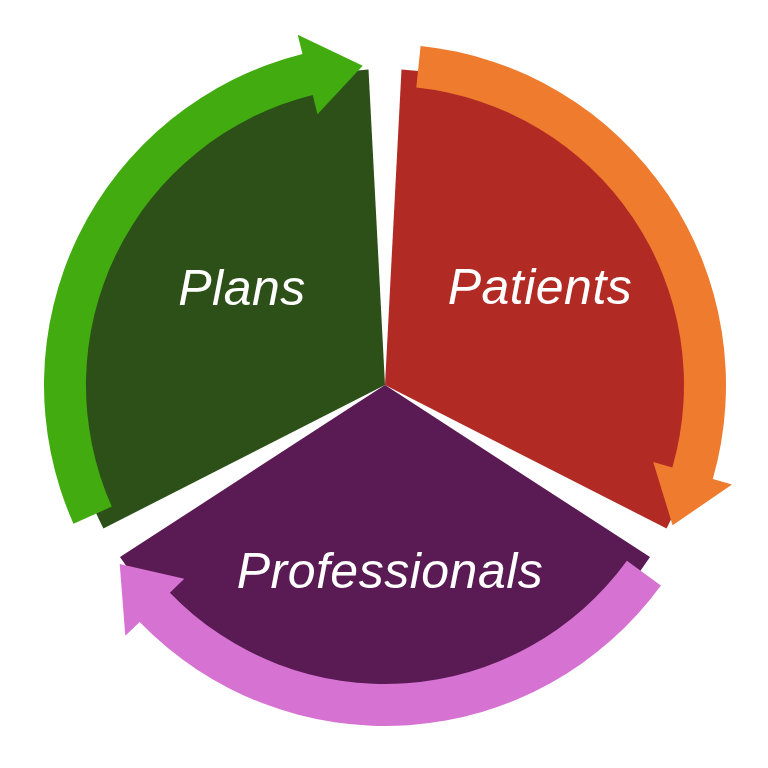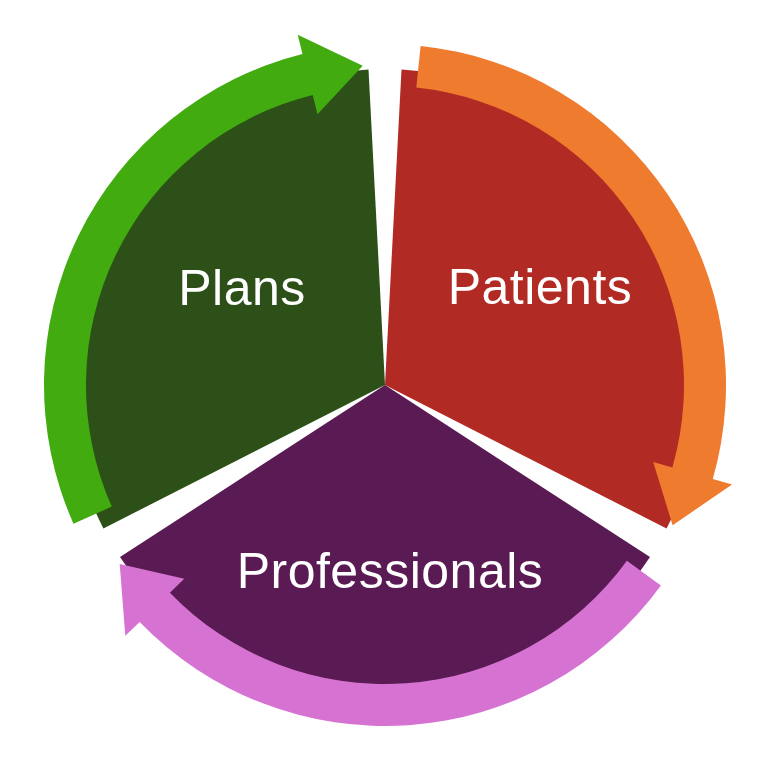--- a/index.html
+++ b/index.html
@@ -9,20 +9,21 @@
     height: 768px;
     background: #ffffff;
     overflow: hidden;
     font-family: "Liberation Sans", sans-serif;
   }
   .stage {
     position: relative;
     width: 768px;
     height: 768px;
     background: #ffffff;
+    font-style: italic;
   }
   svg.cycle {
     display: block;
     width: 768px;
     height: 768px;
   }
   text.seg-label {
     fill: #ffffff;
     font-family: "Liberation Sans", sans-serif;
     font-weight: 400;

